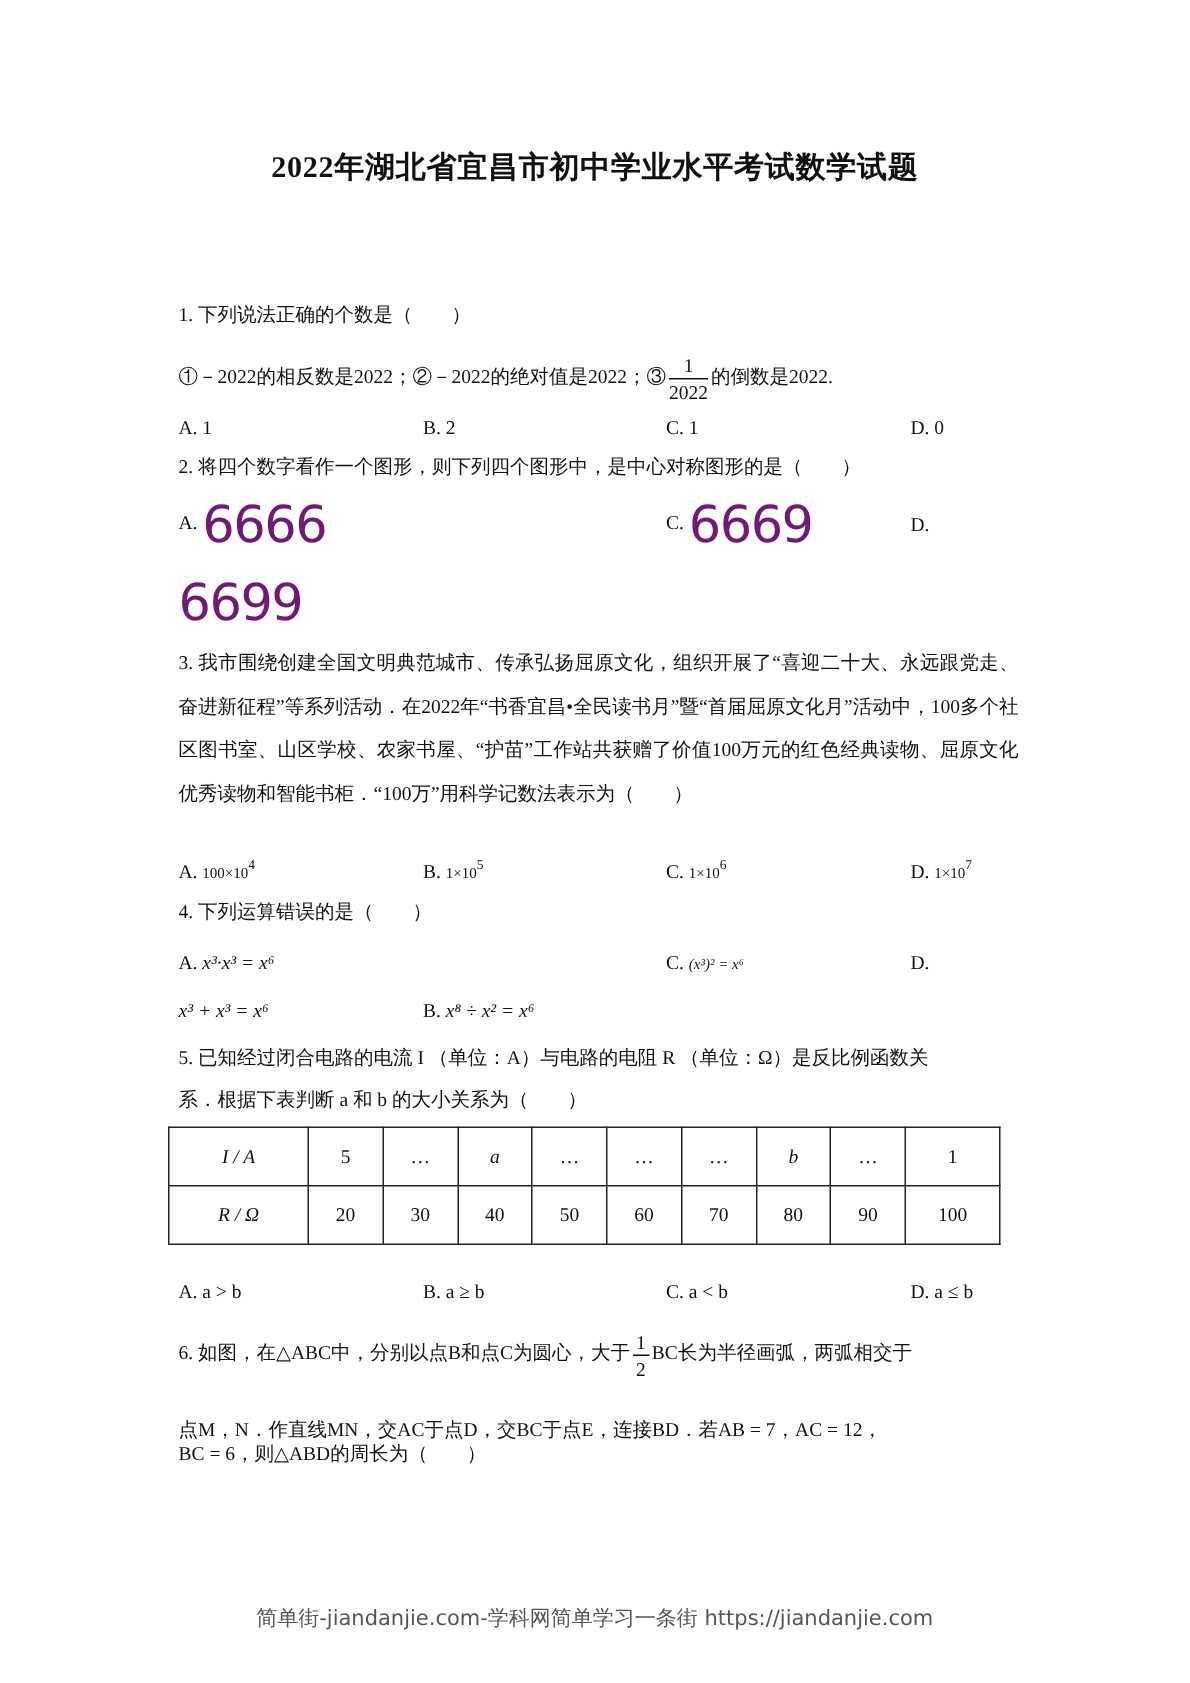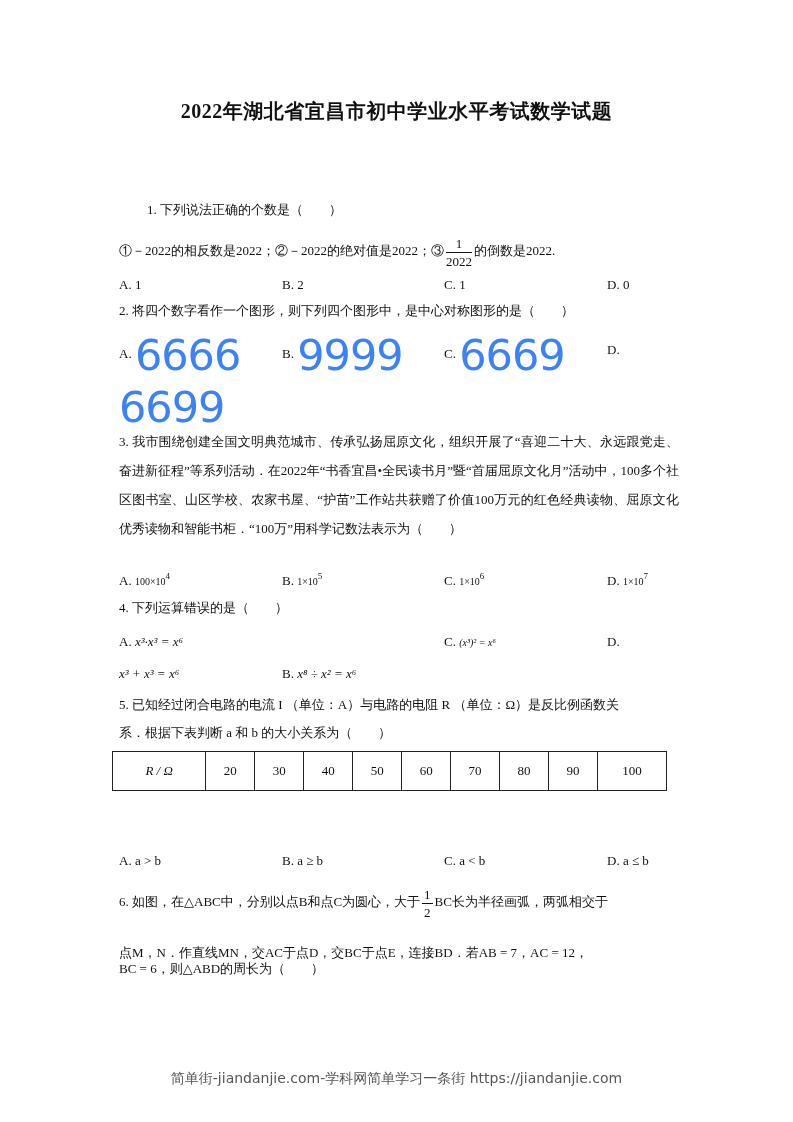--- a/index.html
+++ b/index.html
@@ -11,51 +11,47 @@
   .section { position:absolute; left:119px; width:560px; font-size:15.5px; font-weight:bold; line-height:31px; }
   .line { position:absolute; left:119px; font-size:13px; line-height:18px; white-space:nowrap; }
   .para { position:absolute; left:119px; width:560px; font-size:13px; line-height:29px; text-align:justify; }
   .opt { position:absolute; font-size:13px; white-space:nowrap; }
   .math { font-style:italic; font-family:"Liberation Serif",serif; }
   .big { font-size:10px; }
   sup { font-size:9px; vertical-align:6px; }
   .frac { display:inline-block; vertical-align:middle; text-align:center; margin:0 2px; }
   .frac span { display:block; line-height:17px; }
   .frac .num { border-bottom:1px solid #111; padding:0 2px; }
-  .digits { font-family:"DejaVu Sans",sans-serif; font-size:43px; letter-spacing:-1px; vertical-align:middle; color:#3b82f6; }
+  .digits { font-family:"DejaVu Sans",sans-serif; font-size:34px; letter-spacing:-1px; vertical-align:middle; color:#701a75; }
   table.tbl { position:absolute; left:112px; top:751px; width:555px; border-collapse:collapse; font-size:13px; }
   table.tbl td { border:1px solid #222; text-align:center; height:36px; }
   .footer { position:absolute; top:1070px; left:0; width:793px; text-align:center;
             font-family:"DejaVu Sans",sans-serif; font-size:14px; color:#555; }
 </style>
 </head>
 <body>
 
 <div class="page">
 
   <div class="title">2022年湖北省宜昌市初中学业水平考试数学试题</div>
 
 
-  <div class="line" style="top:201px;margin-left:28px;">1. 下列说法正确的个数是（　　）</div>
+  <div class="line" style="top:201px;">1. 下列说法正确的个数是（　　）</div>
   <div class="line" style="top:232px; line-height:38px;">
     <span>①－2022的相反数是2022；②－2022的绝对值是2022；③</span><span class="frac"><span class="num">1</span><span>2022</span></span><span>的倒数是2022.</span>
   </div>
   <div class="opt" style="left:119px; top:277px;">A. 1</div>
   <div class="opt" style="left:282px; top:277px;text-align:right;">B. 2</div>
   <div class="opt" style="left:444px; top:277px;">C. 1</div>
   <div class="opt" style="left:607px; top:277px;">D. 0</div>
 
   <div class="line" style="top:302px;">2. 将四个数字看作一个图形，则下列四个图形中，是中心对称图形的是（　　）</div>
   <div class="opt" style="left:119px; top:330px;">
     <span>A.</span>
     <span class="digits">6666</span>
-  </div>
-  <div class="opt" style="left:282px; top:330px;">
-    <span>B.</span>
-    <span class="digits">9999</span>
   </div>
   <div class="opt" style="left:444px; top:330px;">
     <span>C.</span>
     <span class="digits">6669</span>
   </div>
   <div class="opt" style="left:607px; top:342px;">D.</div>
   <div class="opt" style="left:119px; top:382px;">
     <span class="digits">6699</span>
   </div>
 
@@ -93,20 +89,32 @@
   <div class="opt" style="left:607px; top:634px;">D.</div>
   <div class="opt" style="left:119px; top:666px;">
     <span class="math">x³ + x³ = x⁶</span>
   </div>
 
   <div class="line" style="top:696px;">5. 已知经过闭合电路的电流 I （单位：A）与电路的电阻 R （单位：Ω）是反比例函数关</div>
   <div class="line" style="top:724px;">系．根据下表判断 a 和 b 的大小关系为（　　）</div>
 
   <table class="tbl">
     <tbody>
+        <tr>
+      <td style="width:90px;" class="math">I / A</td>
+      <td>5</td>
+      <td>…</td>
+      <td class="math">a</td>
+      <td>…</td>
+      <td>…</td>
+      <td>…</td>
+      <td class="math">b</td>
+      <td>…</td>
+      <td style="width:60px;">1</td>
+    </tr>
     <tr>
       <td class="math">R / Ω</td>
       <td>20</td>
       <td>30</td>
       <td>40</td>
       <td>50</td>
       <td>60</td>
       <td>70</td>
       <td>80</td>
       <td>90</td>

